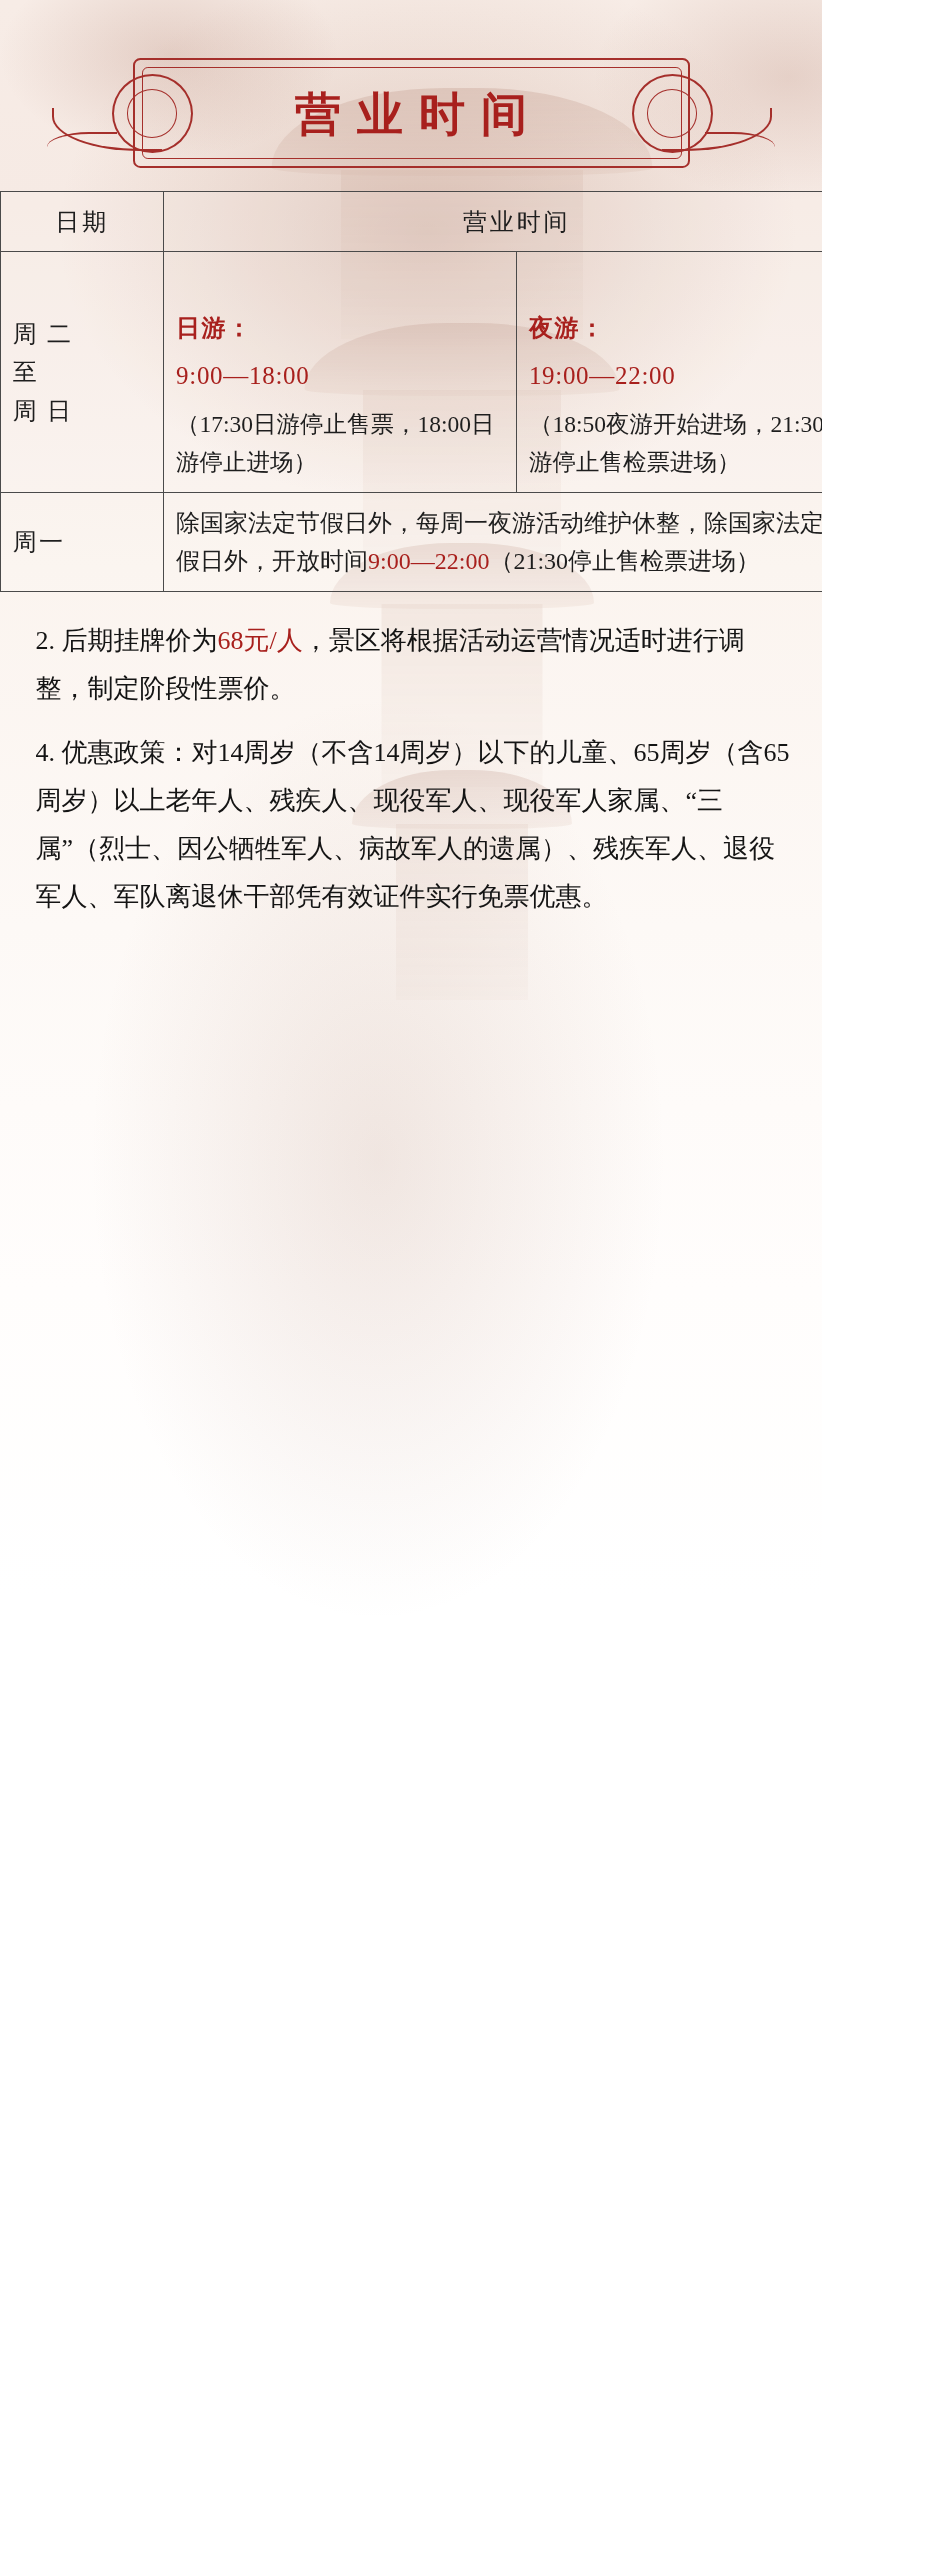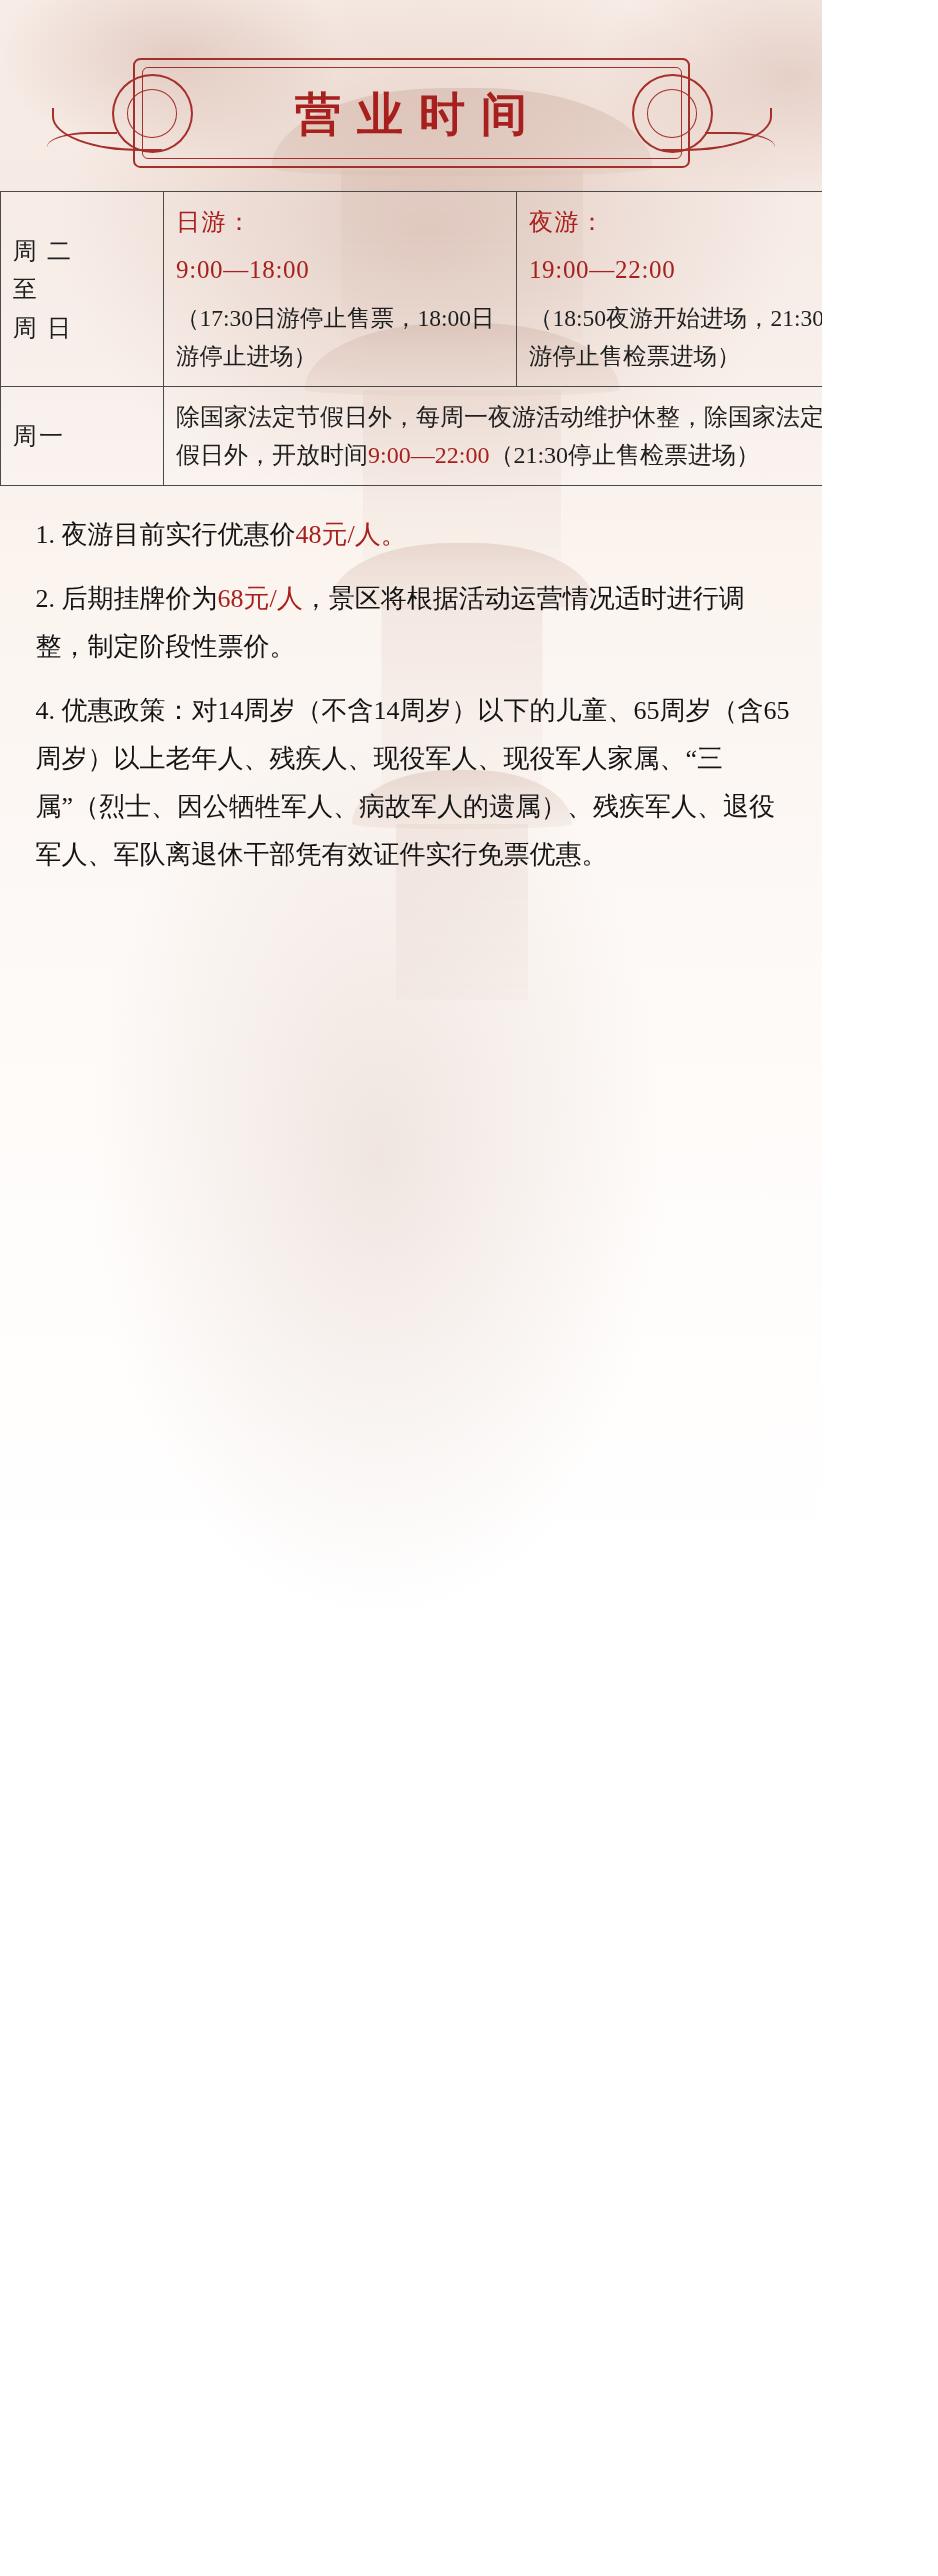--- a/index.html
+++ b/index.html
@@ -188,21 +188,22 @@
     font-size: 25px;
     letter-spacing: 2.2px;
     line-height: 2.0;
   }
   .cell-pad { padding: 13.2px 13.2px 16px 13.2px; }
   .sub-title {
     color: #a8201d;
     font-size: 24px;
     letter-spacing: 1.5px;
     margin-bottom: 8.8px;
-    font-weight: normal;
+    font-weight: bold;
+    margin-top: 46px;
   }
   .time-big {
     color: #a8201d;
     font-size: 25px;
     letter-spacing: 0.7px;
     margin-bottom: 8.8px;
   }
   .note {
     color: #1e1e1e;
     font-size: 23.5px;
@@ -274,20 +275,24 @@
       <div class="curl curl-l"></div>
       <div class="curl curl-r"></div>
       <div class="frame"></div>
       <div class="frame-inner"></div>
       <div class="title-text">营业时间</div>
     </div>
 
     <div class="table-wrap">
       <table class="hours">
         <tbody>
+            <tr>
+          <th class="th-date">日期</th>
+          <th class="th-hours" colspan="2">营业时间</th>
+        </tr>
         <tr>
           <td class="col-day">
             <div>周 二</div>
             <div>至</div>
             <div>周 日</div>
           </td>
           <td class="cell-pad">
             <div class="sub-title">日游：</div>
             <div class="time-big">9:00—18:00</div>
             <div class="note">（17:30日游停止售票，18:00日游停止进场）</div>
@@ -303,24 +308,20 @@
           <td class="mon-text" colspan="2"><span>除国家法定节假日外，每周一夜游活动维护休整，除国家法定节假日外，开放时间</span><span class="hl">9:00—22:00</span><span>（21:30停止售检票进场）</span></td>
         </tr>
       </tbody>
         </table>
     </div>
 
 
 
     <div class="price-list">
       <div class="price-item">
-        <span>1.</span>
-        <span>夜游目前实行优惠价</span><span class="hl">48元/人。</span>
-      </div>
-      <div class="price-item">
         <span>2.</span>
         <span>后期挂牌价为</span><span class="hl">68元/人</span><span>，景区将根据活动运营情况适时进行调整，制定阶段性票价。</span>
       </div>
       <div class="price-item">
         <span>4.</span>
         <span>优惠政策：对14周岁（不含14周岁）以下的儿童、65周岁（含65周岁）以上老年人、残疾人、现役军人、现役军人家属、“三属”（烈士、因公牺牲军人、病故军人的遗属）、残疾军人、退役军人、军队离退休干部凭有效证件实行免票优惠。</span>
       </div>
     </div>
 
   </div>

